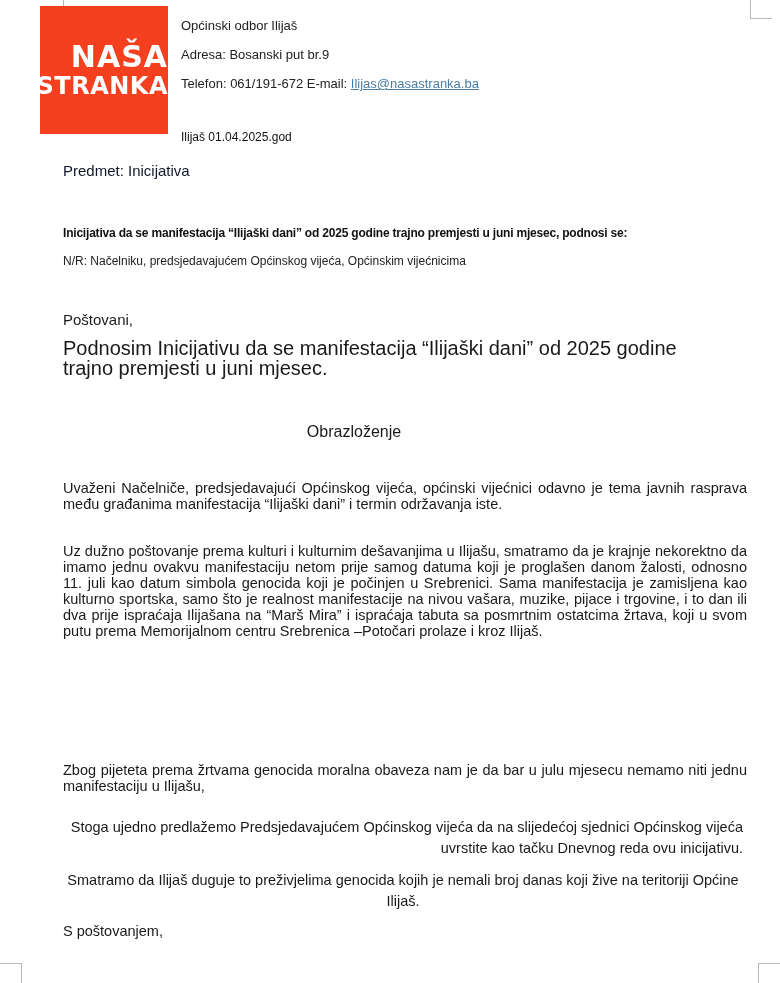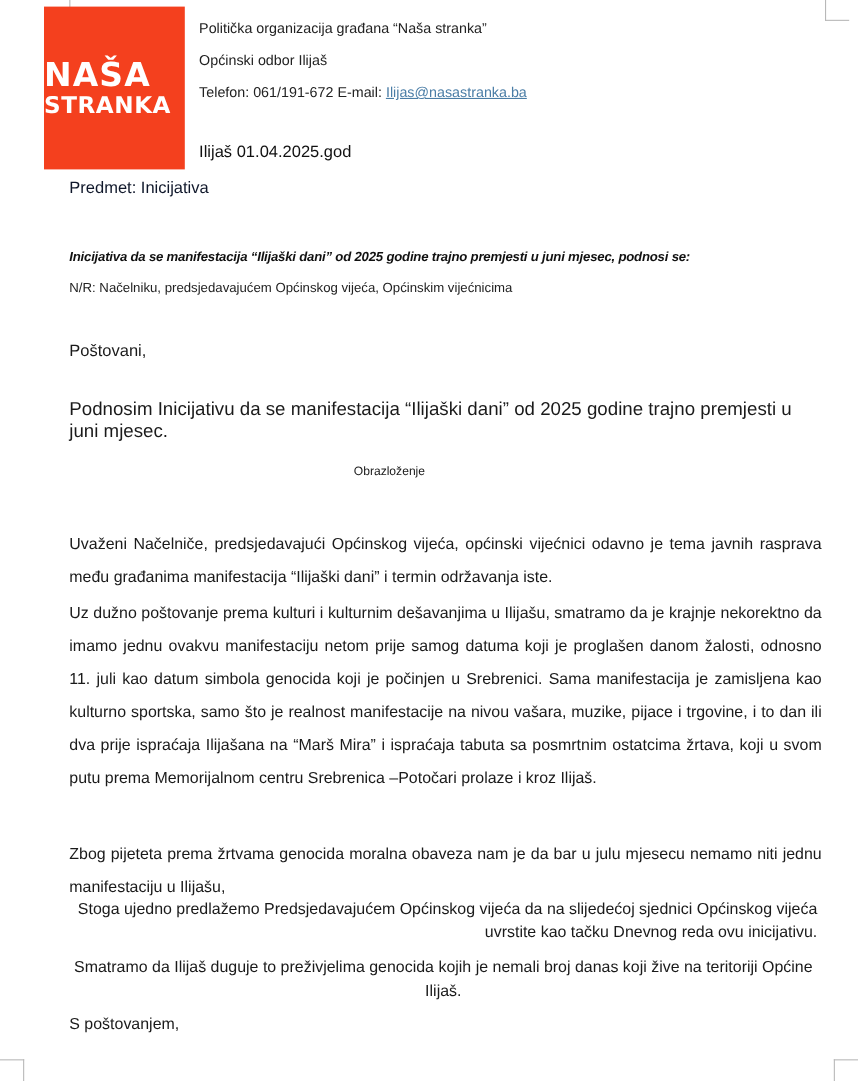--- a/index.html
+++ b/index.html
@@ -6,42 +6,42 @@
     html, body { width: 780px; height: 983px; background: #ffffff; overflow: hidden; }
     body { position: relative; font-family: "Liberation Sans", sans-serif; color: #1a1a1a; }
 
     .corner { position: absolute; border-color: #b8b8b8; border-style: solid; width: 22px; height: 18px; }
     .corner.tl { left: 42px; top: 0; border-width: 0 1px 0 0; width: 22px; height: 12px; left: 42px; }
     .corner.tr { right: 8px; top: 0; border-width: 0 0 1px 1px; width: 22px; height: 19px; }
     .corner.bl { left: 0; top: 963px; border-width: 1px 1px 0 0; width: 22px; height: 20px; left: 0; }
     .corner.br { right: 0; top: 963px; border-width: 1px 0 0 1px; width: 22px; height: 20px; }
 
     .logo {
-      position: absolute; left: 40px; top: 6px; width: 128px; height: 148px;
+      position: absolute; left: 40px; top: 6px; width: 128px; height: 128px;
       background: #f4401e;
-      display: flex; flex-direction: column; align-items: flex-start; justify-content: center;
+      display: flex; flex-direction: column; align-items: flex-end; justify-content: center;
       color: #ffffff; font-family: "DejaVu Sans", sans-serif; font-weight: bold; line-height: 1;
     }
     .logo .l1 { font-size: 30px; letter-spacing: 1px; }
-    .logo .l2 { font-size: 21px; letter-spacing: 0.5px; margin-top: 2px; }
+    .logo .l2 { font-size: 24px; letter-spacing: 0.5px; margin-top: 2px; }
 
     .header-info { position: absolute; left: 181px; top: 14px; font-size: 13px; color: #222; }
     .header-info .line { height: 29px; line-height: 24px; white-space: nowrap; }
     .header-info a { color: #4a7da6; text-decoration: underline; }
-    .date { position: absolute; left: 181px; top: 130px; font-size: 15px; color: #111; }
+    .date { position: absolute; left: 181px; top: 130px; font-size: 12px; color: #111; }
 
     .subject { position: absolute; left: 63px; top: 162px; font-size: 15px; color: #0f172a; }
-    .initiative-title { position: absolute; left: 63px; top: 226px; font-size: 12px; font-weight: bold; color: #111; letter-spacing: -0.2px; white-space: nowrap; font-style: italic; }
+    .initiative-title { position: absolute; left: 63px; top: 226px; font-size: 12px; font-weight: bold; color: #111; letter-spacing: -0.2px; white-space: nowrap; }
     .nr-line { position: absolute; left: 63px; top: 254px; font-size: 12px; color: #222; white-space: nowrap; }
 
     .greeting { position: absolute; left: 63px; top: 311px; font-size: 15px; }
-    .intro { position: absolute; left: 63px; top: 362px; width: 660px; font-size: 17px; line-height: 20px; }
-    .section-heading { position: absolute; left: 0; width: 708px; top: 423px; text-align: center; font-size: 11px; }
+    .intro { position: absolute; left: 63px; top: 338px; width: 660px; font-size: 20px; line-height: 20px; }
+    .section-heading { position: absolute; left: 0; width: 708px; top: 423px; text-align: center; font-size: 16px; }
 
-    .body-text { position: absolute; left: 63px; width: 684px; font-size: 14.5px; line-height: 30px; text-align: justify; }
+    .body-text { position: absolute; left: 63px; width: 684px; font-size: 14.5px; line-height: 16px; text-align: justify; }
     .p1 { top: 480px; }
     .p2 { top: 543px; }
     .p3 { top: 749px; margin-top: 13px; }
     .p4 { top: 817px; width: 680px; line-height: 21px; text-align: right; }
     .p5 { top: 870px; width: 680px; line-height: 21px; text-align: center; }
     .closing { position: absolute; left: 63px; top: 923px; font-size: 14.5px; }
   </style>
 </head>
 <body>
 
@@ -49,22 +49,22 @@
 <div class="corner tr"></div>
 <div class="corner bl"></div>
 <div class="corner br"></div>
 
 <div class="logo">
   <div class="l1">NAŠA</div>
   <div class="l2">STRANKA</div>
 </div>
 
 <div class="header-info">
-  <div class="line">Politička organizacija građana “Naša stranka”</div>
   <div class="line">Općinski odbor Ilijaš</div>
+  <div class="line">Adresa: Bosanski put br.9</div>
   <div class="line">
     <span>Telefon: 061/191-672  E-mail: </span><a>Ilijas@nasastranka.ba</a>
   </div>
 </div>
 <div class="date">Ilijaš 01.04.2025.god</div>
 
 <div class="subject">Predmet: Inicijativa</div>
 <div class="initiative-title">Inicijativa da se manifestacija “Ilijaški dani” od 2025 godine trajno premjesti u juni mjesec, podnosi se:</div>
 <div class="nr-line">N/R: Načelniku, predsjedavajućem Općinskog vijeća, Općinskim vijećnicima</div>
 

